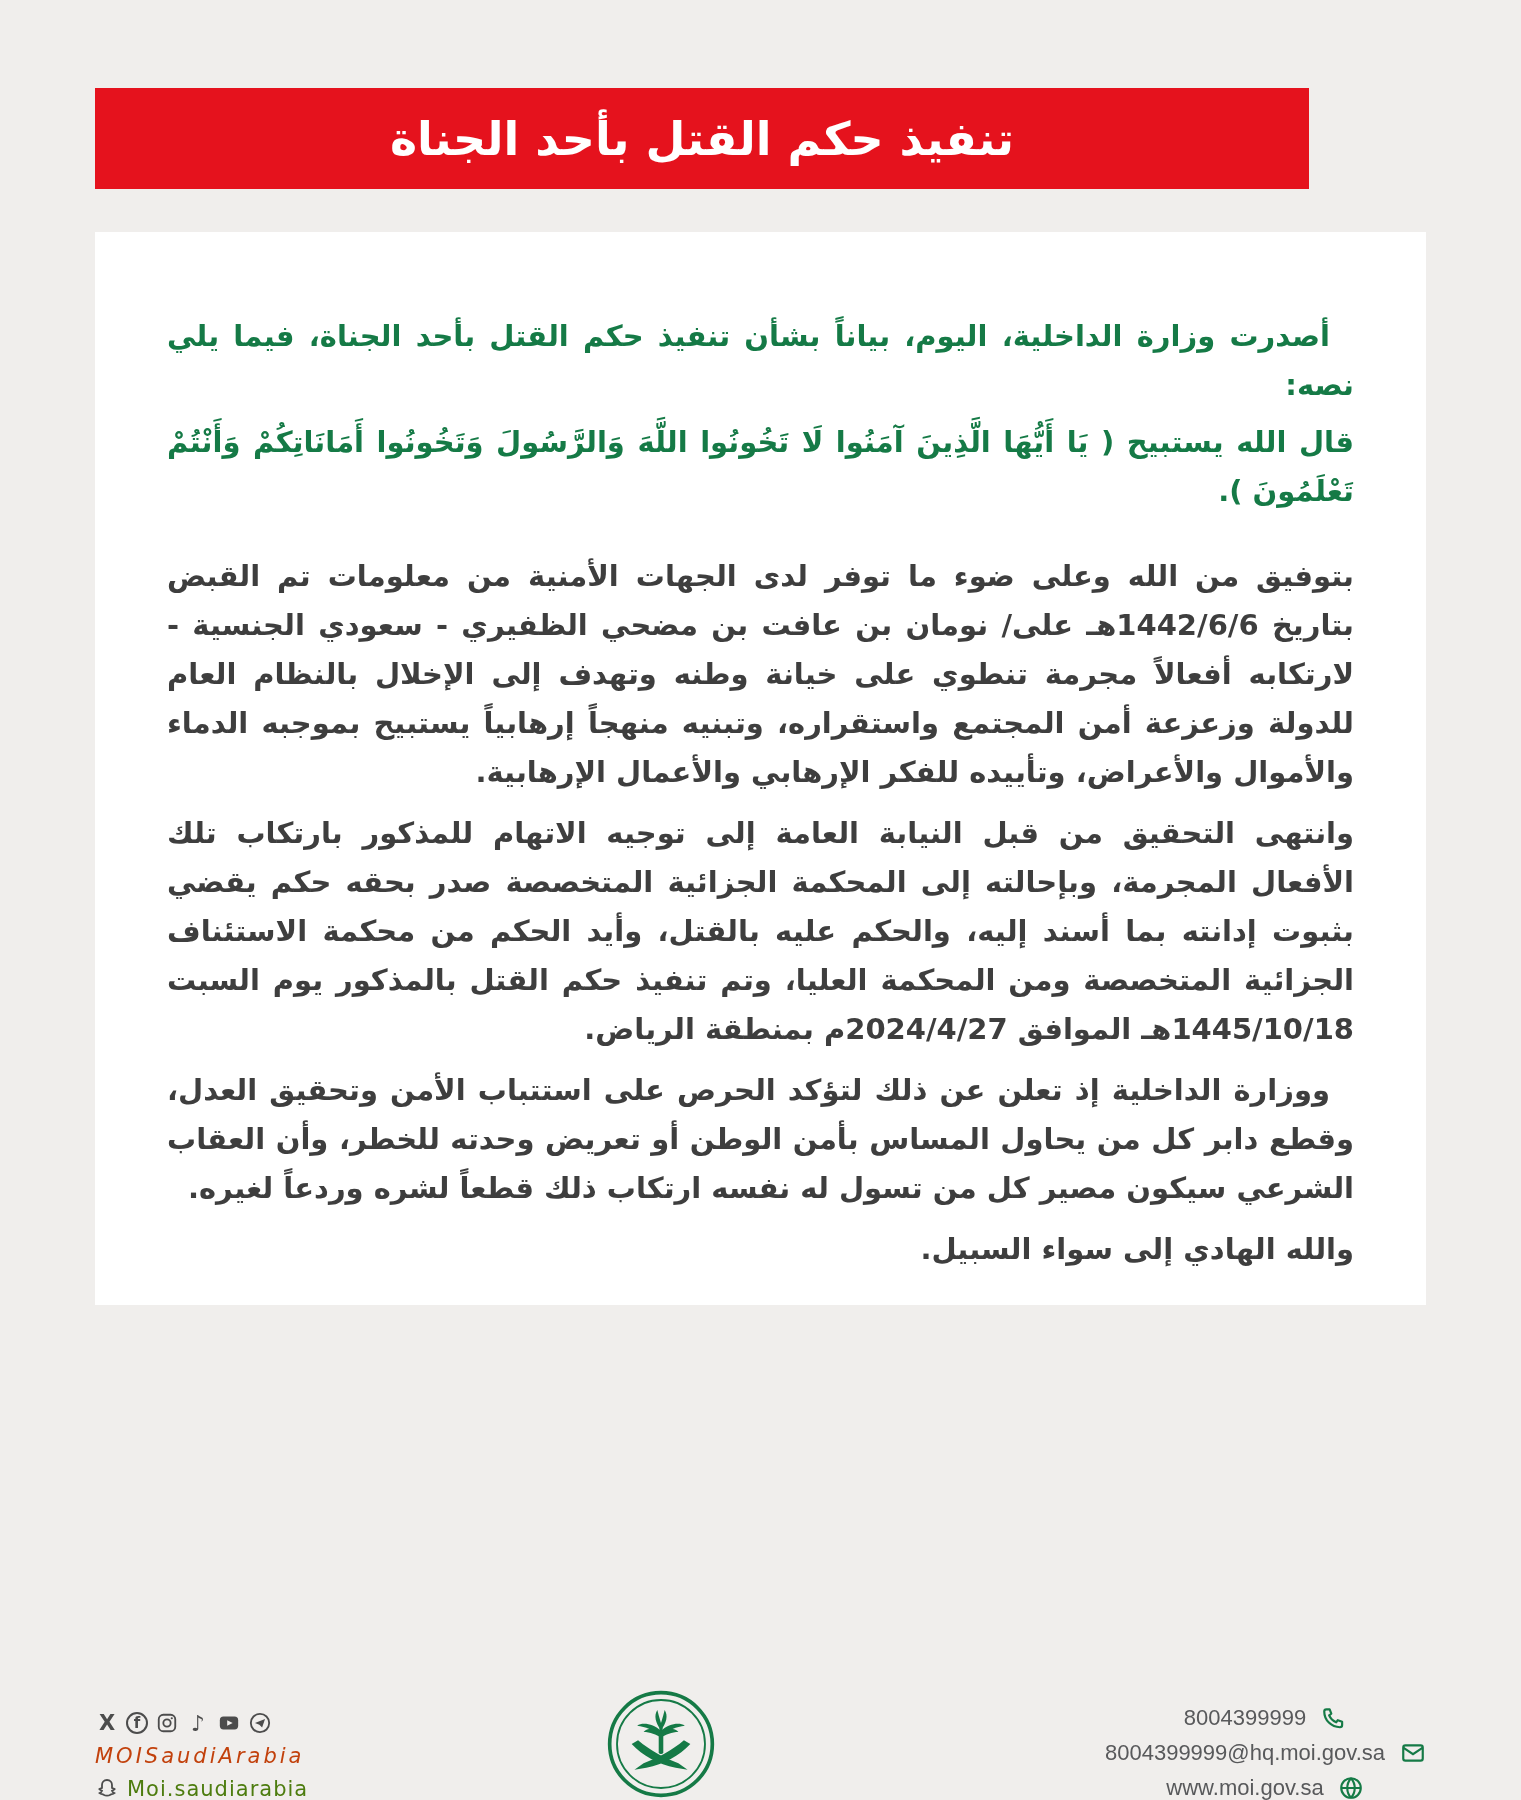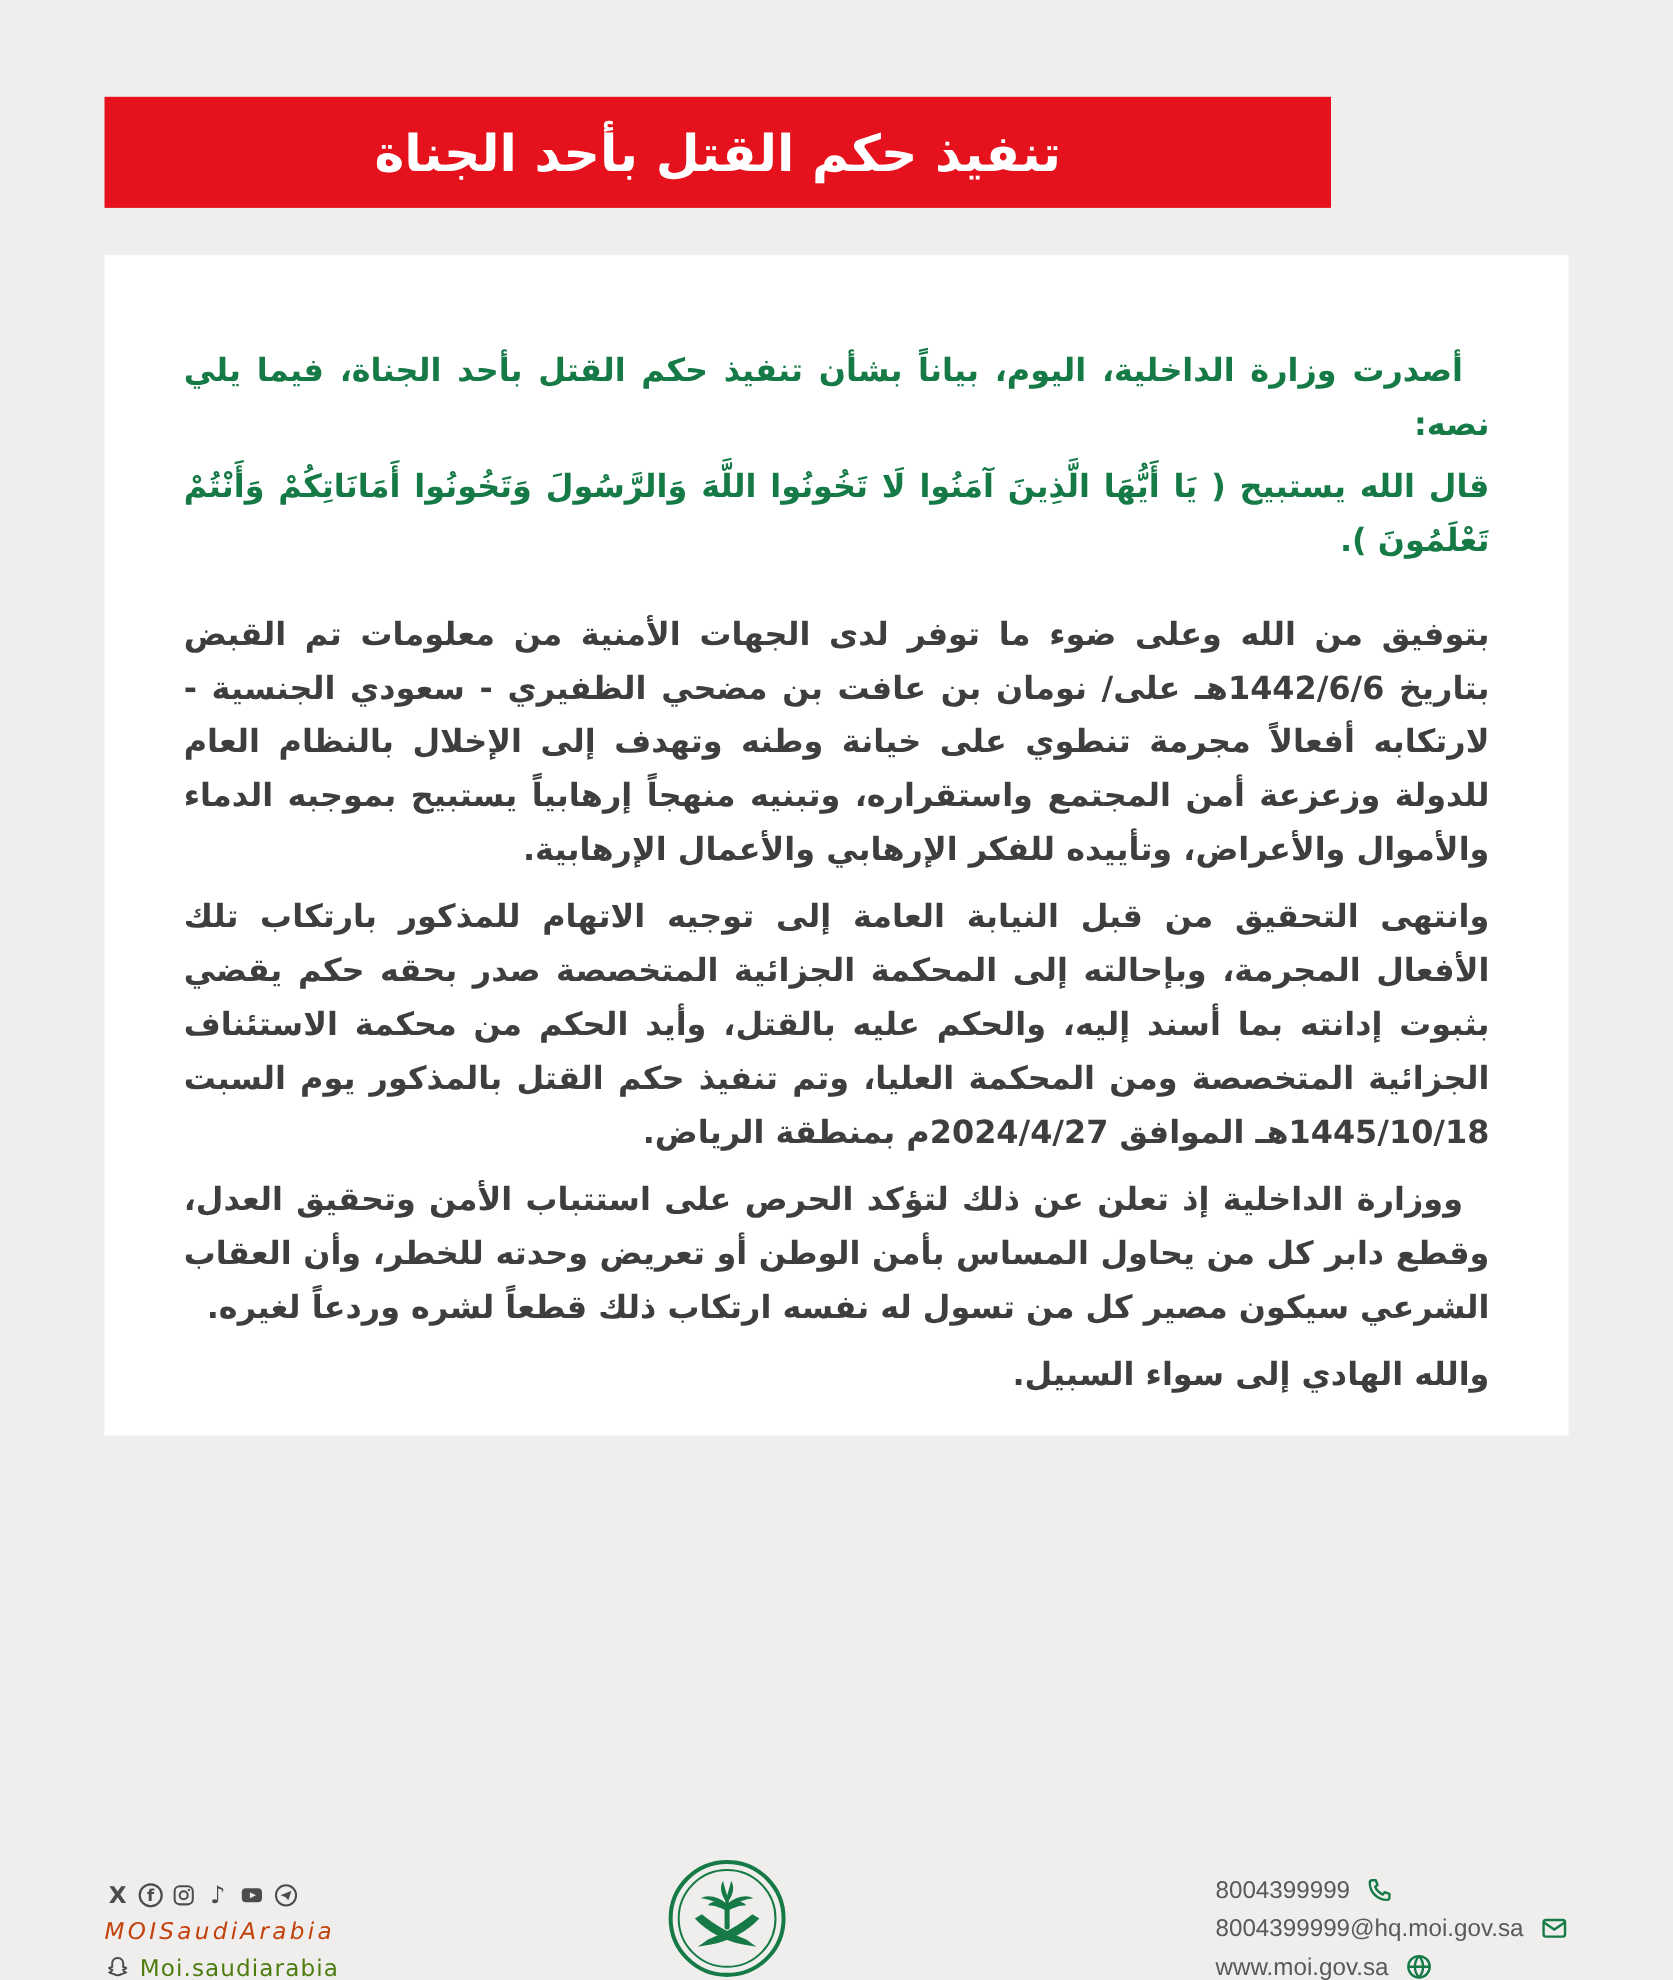--- a/index.html
+++ b/index.html
@@ -7,21 +7,21 @@
   body {
     position:relative;
     background:var(--background, #f0eeec);
     font-family:"DejaVu Sans", sans-serif;
     overflow:hidden;
   }
 
   
   .banner {
     position:absolute; left:95px; top:88px;
-    width:1115px; height:101px;
+    width:1214px; height:101px;
     background:var(--red, #e5121d);
     display:flex; align-items:center; justify-content:center;
   }
   .banner h1 {
     color:#ffffff; font-size:46px; font-weight:bold;
     direction:rtl; letter-spacing:1px;
   }
 
   
   .card {
@@ -79,21 +79,21 @@
   
   .logo {
     position:absolute; left:606px; top:20px;
     width:110px; height:110px;
   }
   .logo svg { width:110px; height:110px; }
 
   
   .contacts {
     position:absolute; right:95px; top:36px;
-    display:flex; flex-direction:column; gap:9px; align-items:flex-start;
+    display:flex; flex-direction:column; gap:9px; align-items:center;
   }
   .contact-row {
     display:flex; align-items:center; gap:14px;
     height:26px; cursor:pointer;
   }
   .contact-text {
     font-size:22px; color:#58595b; font-family:"Liberation Sans","DejaVu Sans",sans-serif;
   }
   .cicon { width:27px; height:27px; color:var(--green, #157a46); display:flex; align-items:center; justify-content:center; }
   .cicon svg { width:26px; height:26px; }

